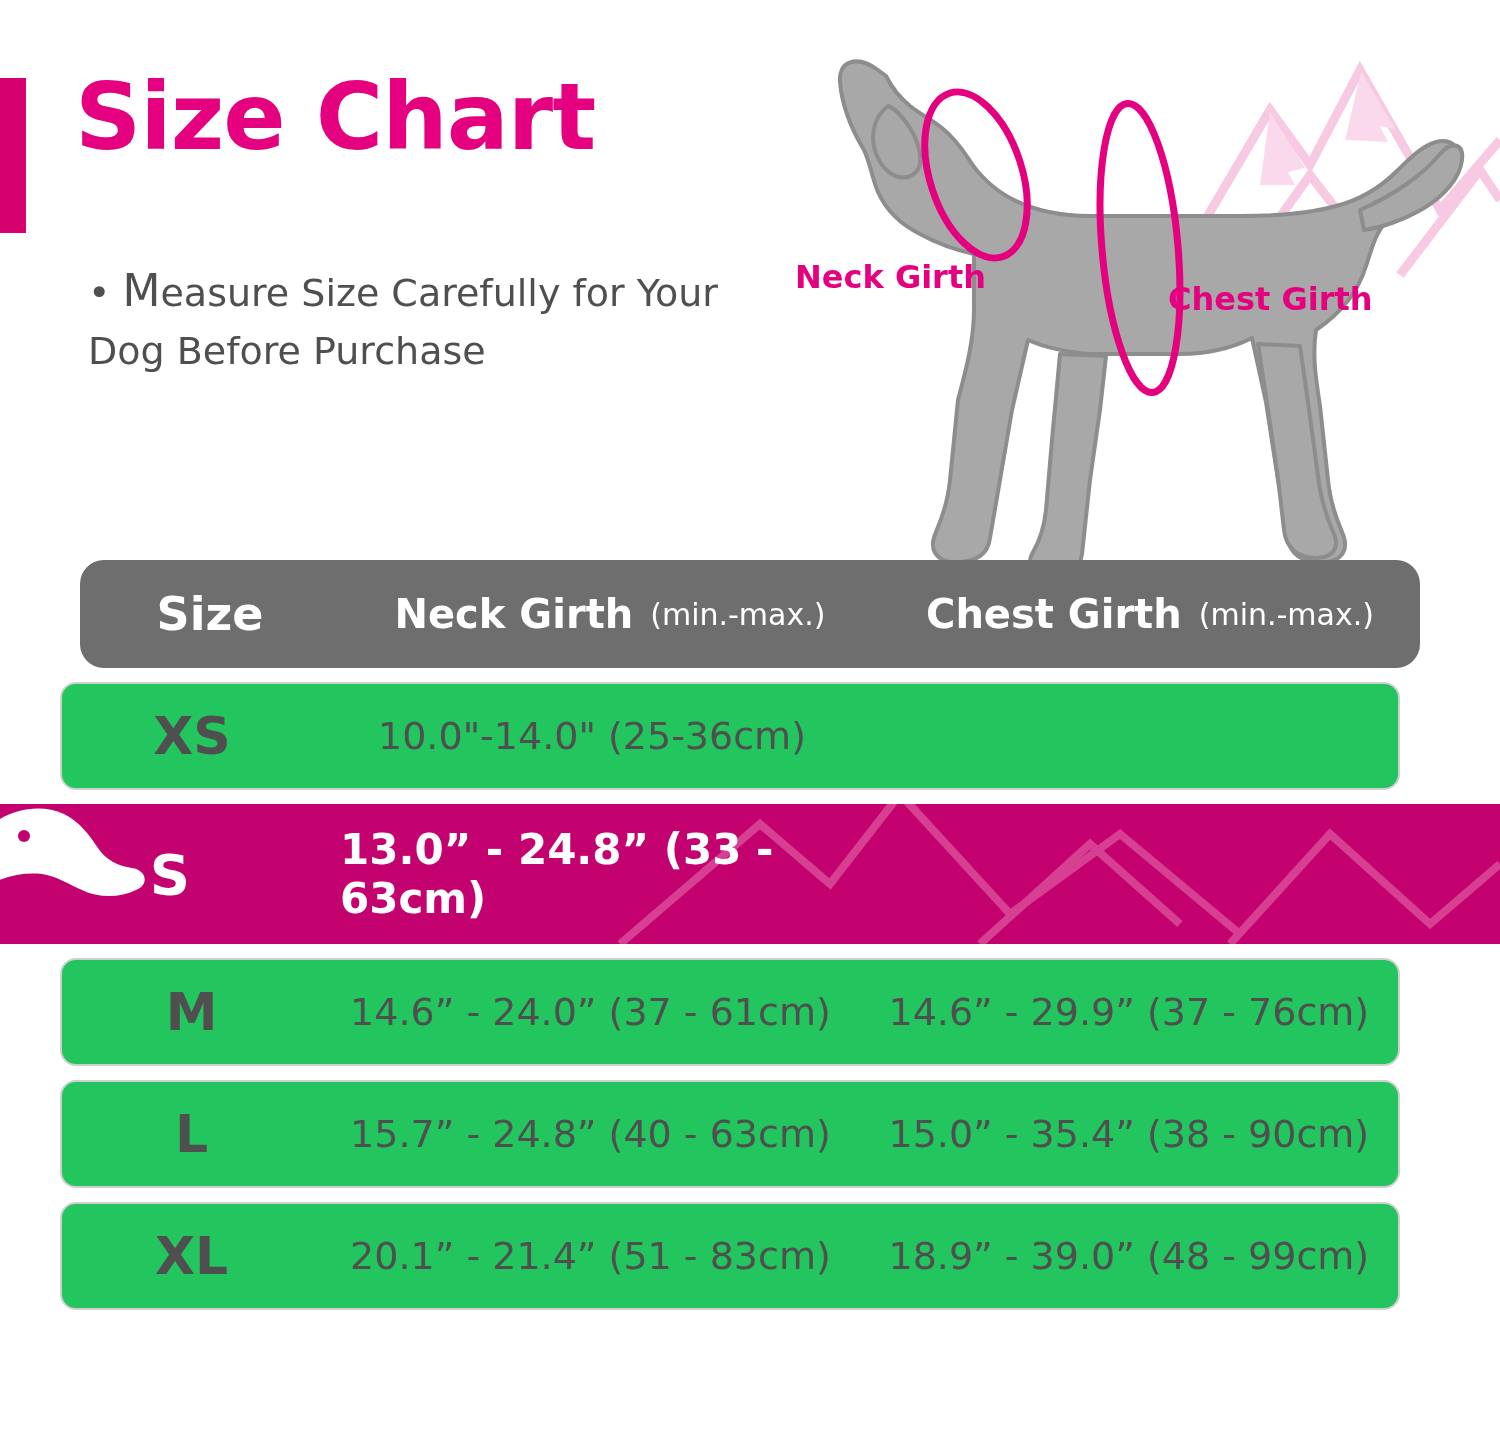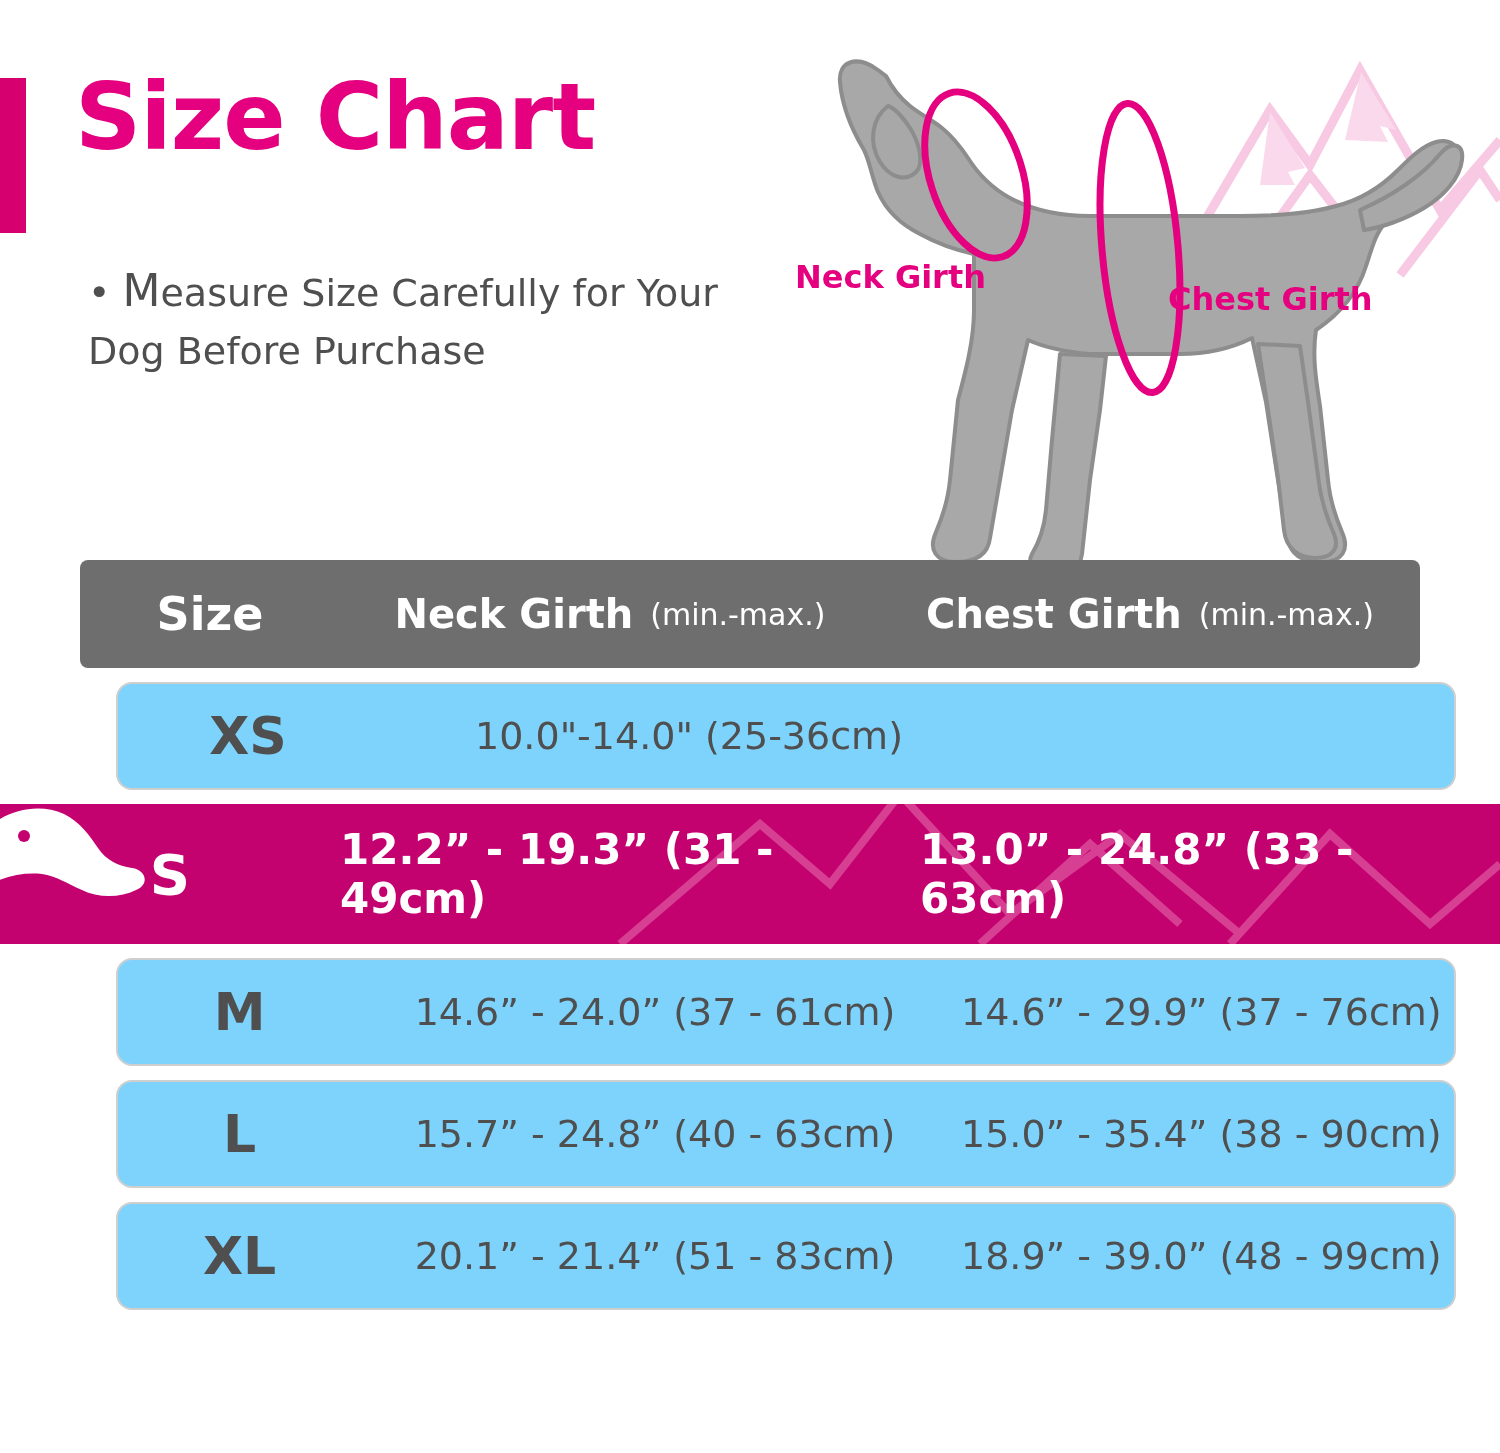--- a/index.html
+++ b/index.html
@@ -96,32 +96,31 @@
   .row {
     display: flex;
     align-items: center;
     box-sizing: border-box;
   }
   .row-header {
     margin: 0 80px;
     width: 1340px;
     height: 108px;
     background: #6e6e6e;
-    border-radius: 8px;
+    border-radius: 24px;
     color: #ffffff;
   }
   .row-normal {
-    margin: 14px 80px 0 116px;
+    margin: 14px 80px 0 60px;
     width: 1340px;
     height: 108px;
-    background: #7dd3fc;
+    background: #22c55e;
     border: 2px solid #cfcfcf;
     border-radius: 16px;
     color: #4f4f4f;
-    gap: 41px;
   }
   .row-highlight {
     position: relative;
     margin: 14px 0 14px 0;
     width: 1500px;
     height: 140px;
     background: #c4026f;
     color: #ffffff;
     overflow: hidden;
   }
@@ -310,23 +309,20 @@
     <svg class="hl-dog" width="160" height="150" viewBox="0 0 160 150">
       <path d="M-10 40 C 10 18, 44 10, 70 22 C 86 30, 96 44, 104 56
                C 112 68, 124 74, 138 76 C 152 78, 156 92, 142 98
                C 126 106, 104 106, 88 98 C 74 92, 62 84, 48 82
                C 30 80, 8 84, -10 96 Z" fill="#ffffff"></path>
       <circle cx="30" cy="44" r="6" fill="#c4026f"></circle>
     </svg>
     <div class="cell c-size">
       <span class="size-label">S</span>
     </div>
-    <div class="cell c-neck">
-      <span class="val">12.2” - 19.3” (31 - 49cm)</span>
-    </div>
     <div class="cell c-chest">
       <span class="val">13.0” - 24.8” (33 - 63cm)</span>
     </div>
   </div>
 
   <div class="row row-normal">
     <div class="cell c-size">
       <span class="size-label">M</span>
     </div>
     <div class="cell c-neck">

